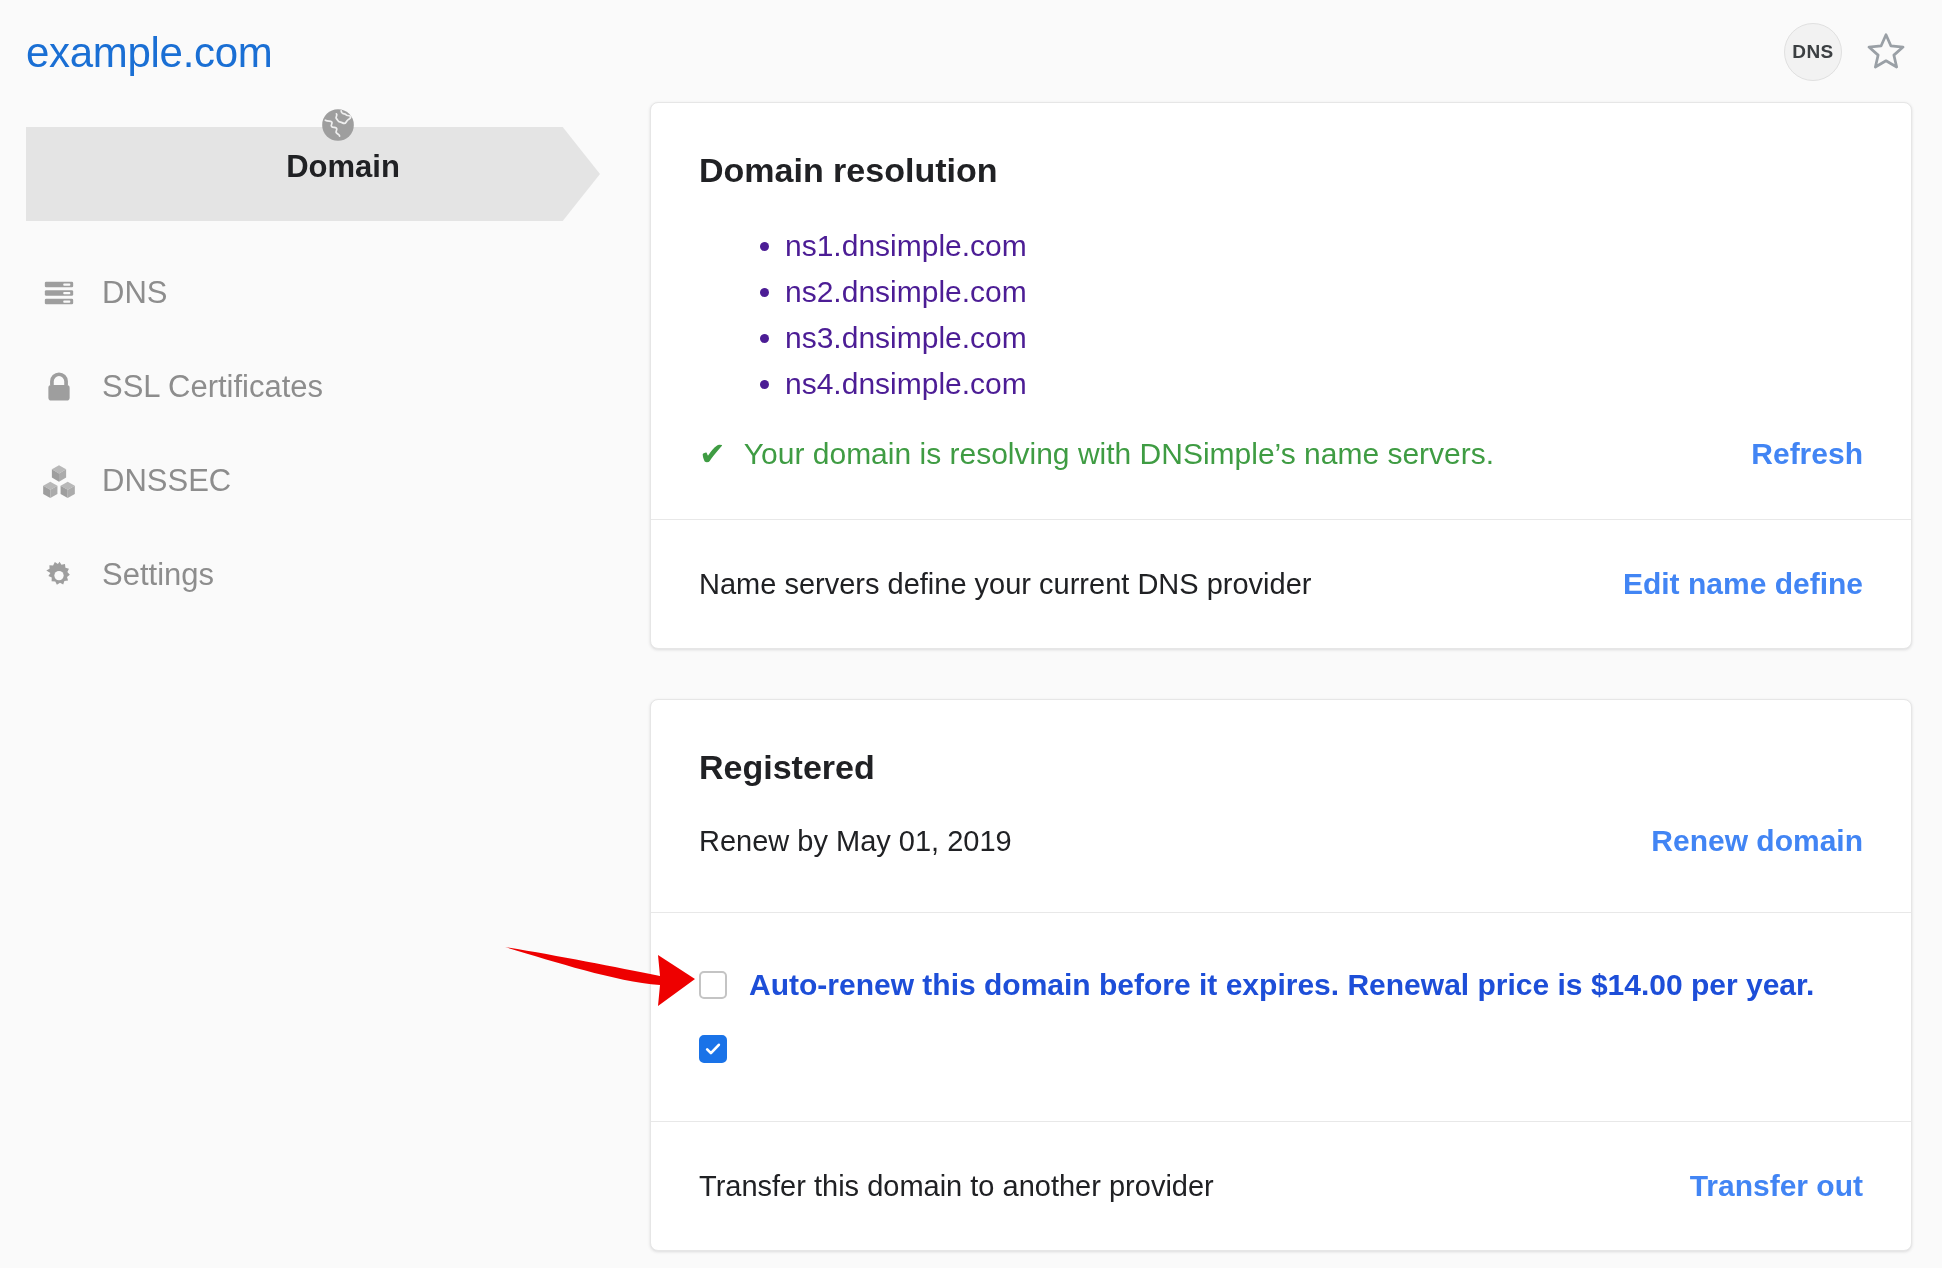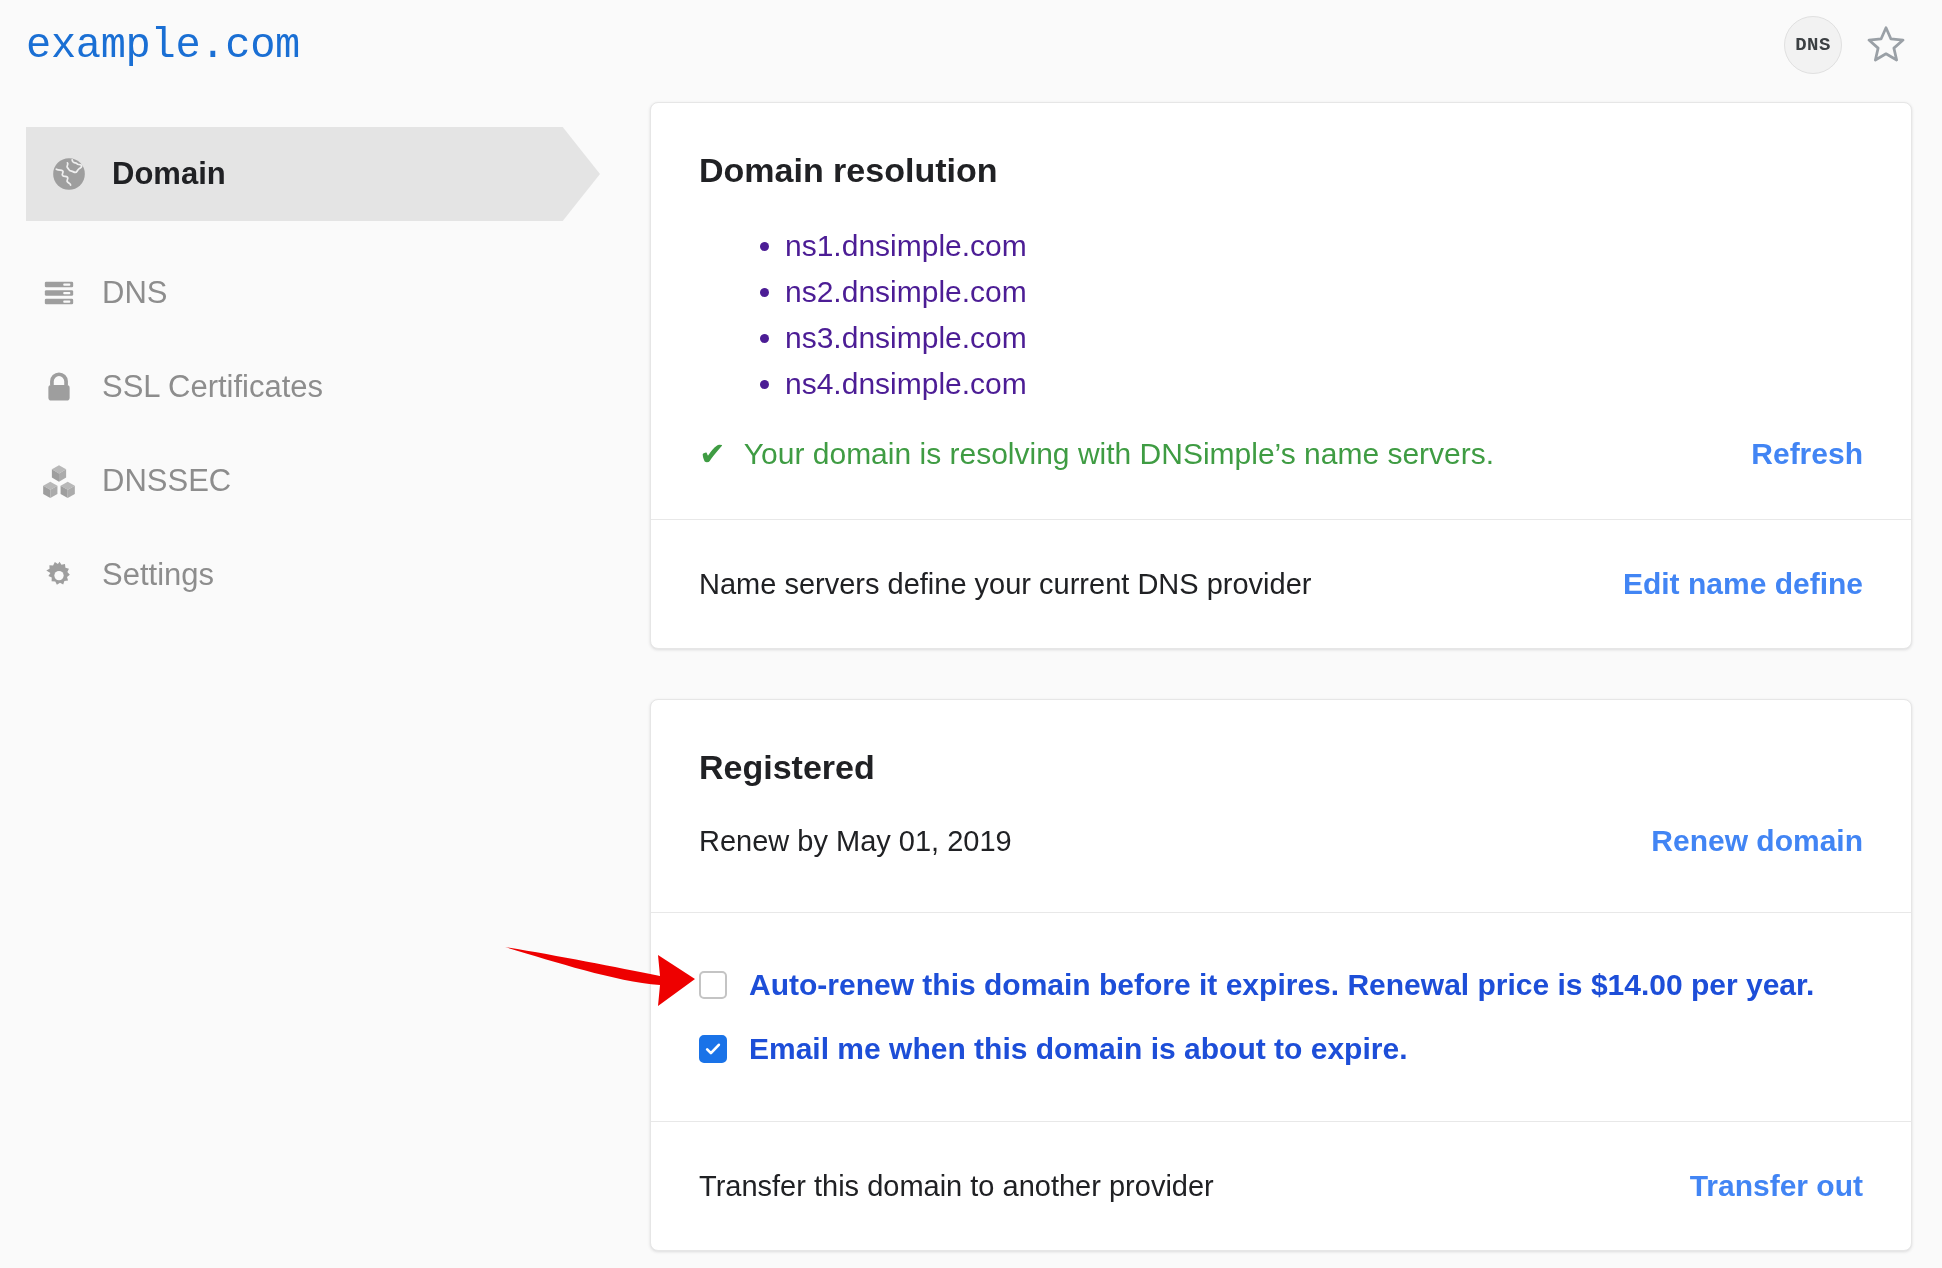--- a/index.html
+++ b/index.html
@@ -15,24 +15,23 @@
   .page {
     position: relative;
     width: 1942px;
     height: 1268px;
     background: #fafafa;
   }
 
   
   .header {
     position: absolute;
-    top: 6px; left: 0;
+    top: 13px; left: 0;
     width: 1942px;
     height: 102px;
-    font-family: Liberation Mono, monospace;
   }
   .domain-title {
     position: absolute;
     left: 26px;
     top: 14px;
     font-size: 42px;
     color: #1a6fd4;
     font-weight: 400;
     letter-spacing: -0.3px;
     line-height: 52px;
@@ -109,21 +108,21 @@
     left: 26px;
     top: 25px;
     width: 574px;
     height: 94px;
     background: #e4e4e4;
     z-index: 0;
     clip-path: polygon(0 0, 93.5% 0, 100% 50%, 93.5% 100%, 0 100%);
   }
   .nav-item.active .nav-icon,
   .nav-item.active .nav-label { position: relative; z-index: 1; }
-  .nav-item.active { height: 144px; align-items: center; }
+  .nav-item.active { height: 144px; align-items: center; flex-direction: column; }
   .nav-item.active .nav-icon { margin-left: 10px; }
 
   
   .main {
     position: absolute;
     left: 650px;
     top: 102px;
     width: 1262px;
   }
   .card {
@@ -379,21 +378,20 @@
             <span class="cb unchecked"></span>
             <span class="check-label">Auto-renew this domain before it expires. Renewal price is $14.00 per year.</span>
           </div>
 
           <div class="check-row">
             <span class="cb checked">
               <svg width="20" height="20" viewBox="0 0 24 24">
                 <path d="M5 12.5l4.5 4.5L19 7" fill="none" stroke="#ffffff" stroke-width="3.2" stroke-linecap="round" stroke-linejoin="round"></path>
               </svg>
             </span>
-            <span class="check-label">Email me when this domain is about to expire.</span>
           </div>
 
         </div>
       </div>
 
       <div class="card-section card-divider">
         <div class="info-row">
           <span class="info-text">Transfer this domain to another provider</span>
           <a class="link">Transfer out</a>
         </div>

